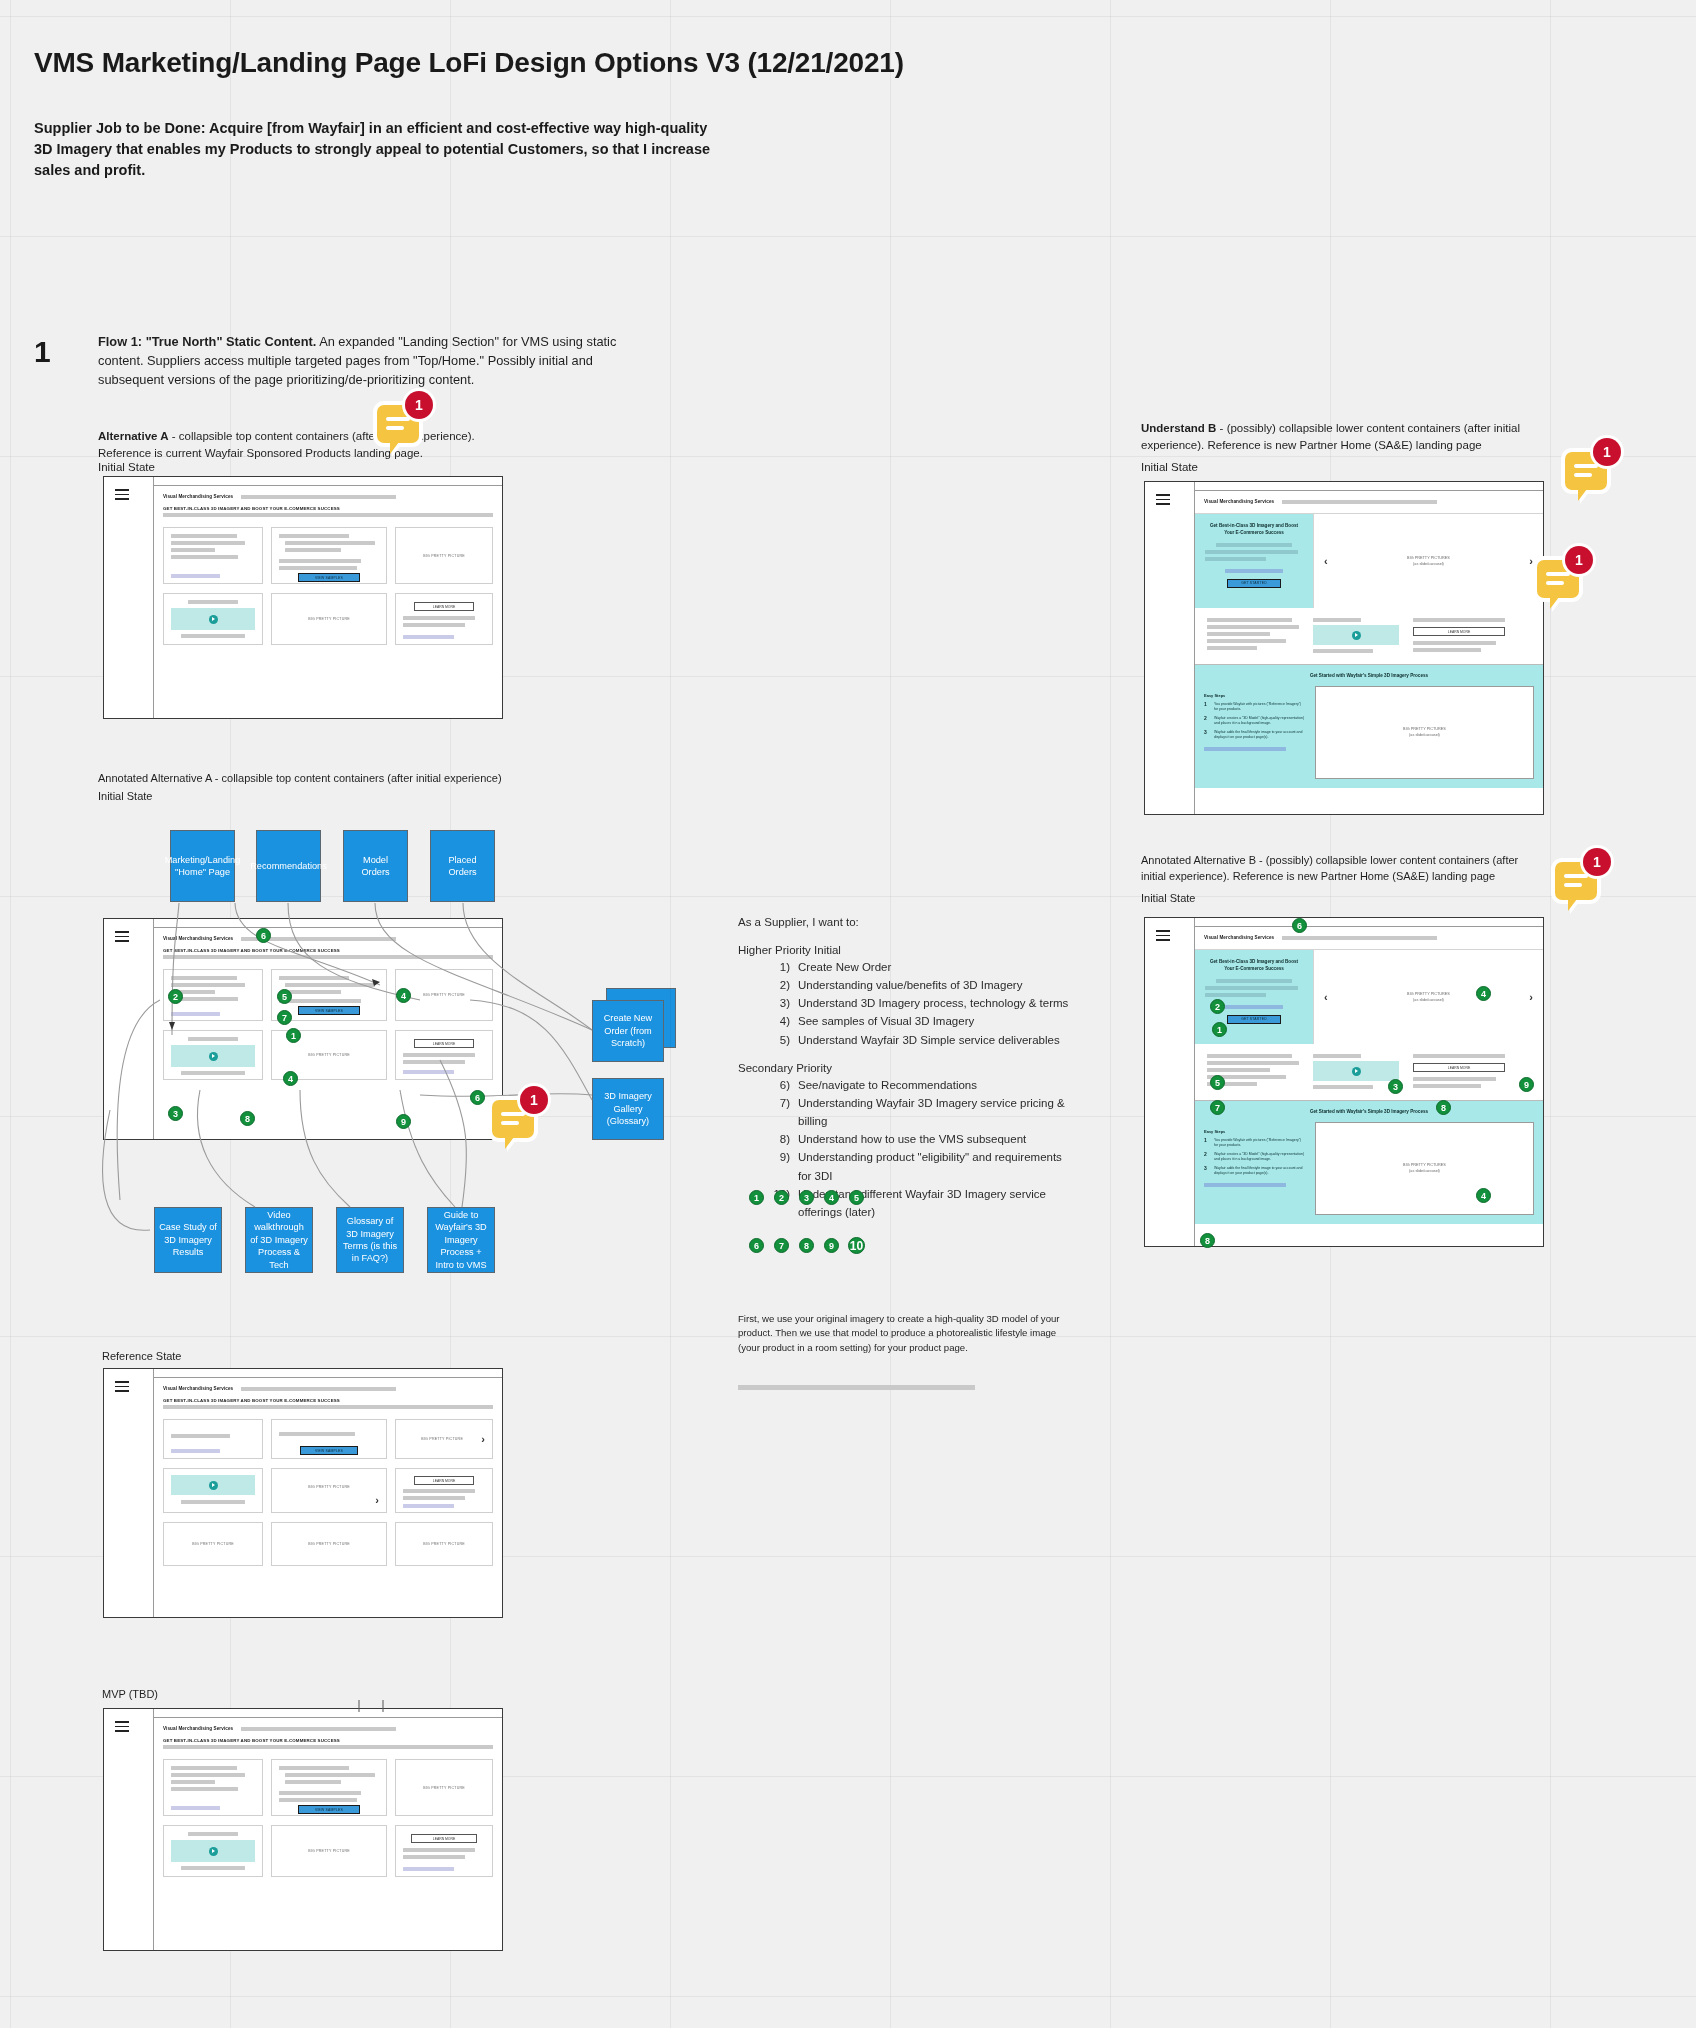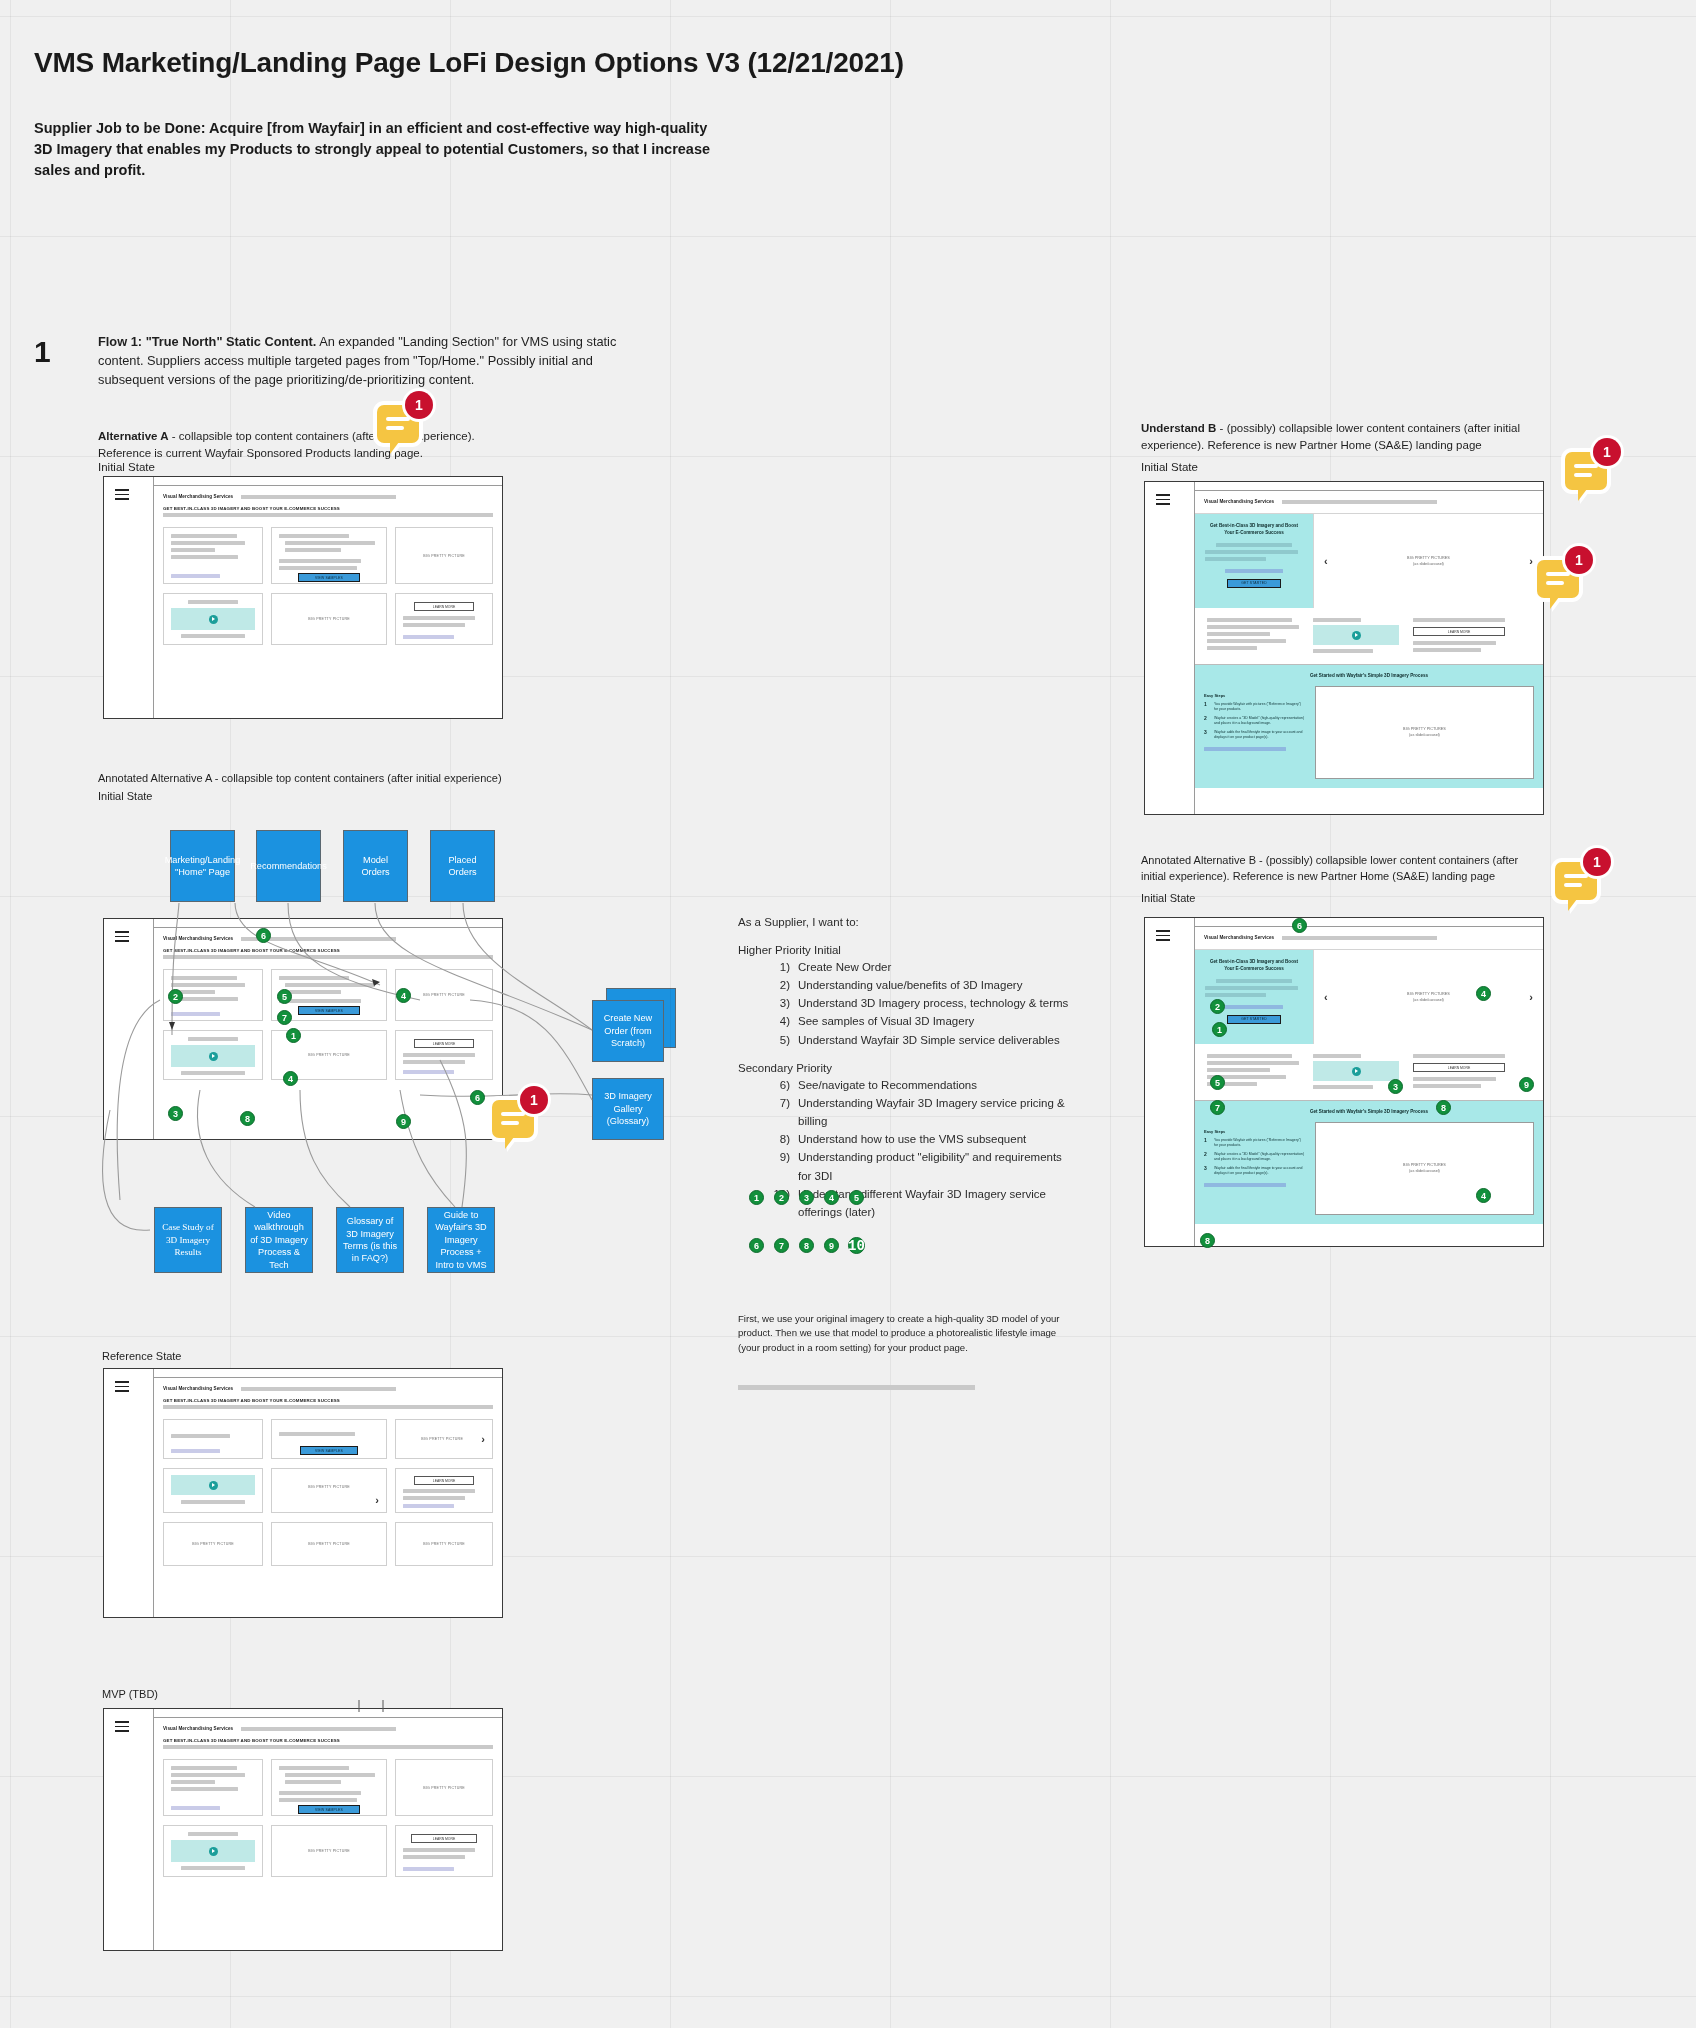--- a/index.html
+++ b/index.html
@@ -71,21 +71,21 @@
   .fbox { position:absolute; background:#1b92e0; border:1.5px solid #5a6770;
           color:#fff; font-size:9.2px; line-height:1.35; text-align:center;
           display:flex; align-items:center; justify-content:center; padding:4px; }
   .fbox.stack:before { content:""; position:absolute; left:13px; top:-13px; right:-13px; bottom:13px;
           background:#1b92e0; border:1.5px solid #5a6770; z-index:-1; }
 
   
   .gbadge { position:absolute; width:15px; height:15px; border-radius:50%; background:#12903c;
             color:#fff; font-size:9px; font-weight:bold; display:flex; align-items:center;
             justify-content:center; border:1px solid #0c6b2c; z-index:30; }
-  .gbadge.w10 { width:17px; height:17px; font-size:14px;font-family:Liberation Mono, monospace; }
+  .gbadge.w10 { width:17px; height:17px; font-size:12px; }
 
   
   .pin { position:absolute; z-index:40; }
   .pin .bub { width:42px; height:38px; background:#f5c542; border-radius:7px;
               box-shadow:0 0 0 4px #fff; position:relative; }
   .pin .bub i { position:absolute; left:9px; height:4px; background:#fff; border-radius:2px; }
   .pin .bub i.a { top:12px; width:24px; }
   .pin .bub i.b { top:21px; width:18px; }
   .pin .bub:after { content:""; position:absolute; left:13px; bottom:-11px;
               border-left:9px solid #f5c542; border-bottom:12px solid transparent;
@@ -290,21 +290,21 @@
   <div class="bub">
       <i class="a"></i>
       <i class="b"></i>
     </div>
   <div class="cnt">1</div>
 </div>
 
 <div class="fbox stack" style="left:592px; top:1000px; width:72px; height:62px;">Create New Order (from Scratch)</div>
 <div class="fbox" style="left:592px; top:1078px; width:72px; height:62px;">3D Imagery Gallery (Glossary)</div>
 
-<div class="fbox" style="left:154px; top:1207px; width:68px; height:66px;font-family:Liberation Serif, serif;">Case Study of 3D Imagery Results</div>
+<div class="fbox" style="left:154px; top:1207px; width:68px; height:66px;">Case Study of 3D Imagery Results</div>
 <div class="fbox" style="left:245px; top:1207px; width:68px; height:66px;">Video walkthrough of 3D Imagery Process &amp; Tech</div>
 <div class="fbox" style="left:336px; top:1207px; width:68px; height:66px;">Glossary of 3D Imagery Terms (is this in FAQ?)</div>
 <div class="fbox" style="left:427px; top:1207px; width:68px; height:66px;">Guide to Wayfair's 3D Imagery Process + Intro to VMS</div>
 
 <div class="abs" style="left:738px; top:916px; width:340px;">
   <div class="want-h">As a Supplier, I want to:</div>
   <div style="height:14px;"></div>
   <div class="want-h">Higher Priority Initial</div>
   <ul class="want">
     <li>

